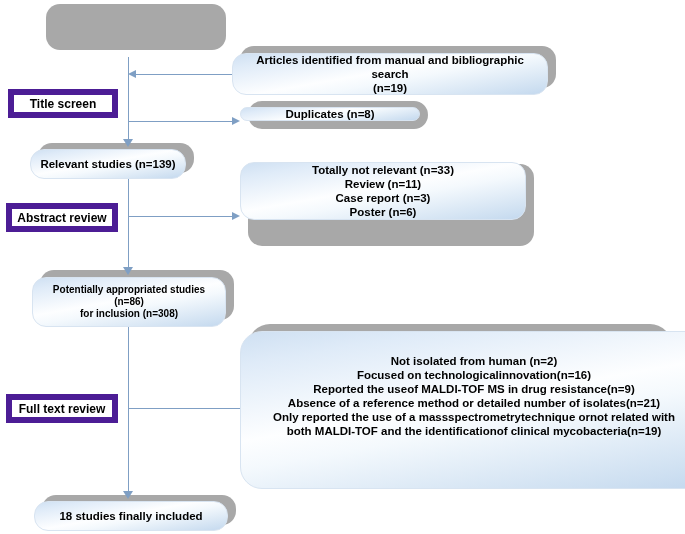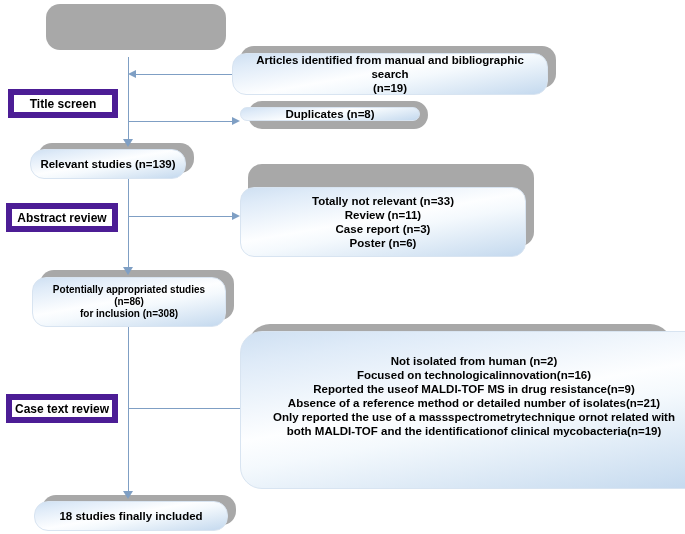--- a/index.html
+++ b/index.html
@@ -80,21 +80,21 @@
   <div class="gbox" style="left:240px;top:107px;width:180px;height:14px;font-size:11.5px;">
     <span class="txt">Duplicates (n=8)</span>
   </div>
 
   <div class="shadow" style="left:38px;top:143px;width:156px;height:30px;"></div>
   <div class="gbox" style="left:30px;top:149px;width:156px;height:30px;font-size:11.5px;">
     <span class="txt">Relevant studies (n=139)</span>
   </div>
 
   <div class="shadow" style="left:248px;top:164px;width:286px;height:82px;"></div>
-  <div class="gbox" style="left:240px;top:187px;width:286px;height:70px;font-size:11.5px;">
+  <div class="gbox" style="left:240px;top:162px;width:286px;height:58px;font-size:11.5px;">
     <span class="txt">Totally not relevant (n=33)
 Review (n=11)
 Case report  (n=3)
 Poster (n=6)</span>
   </div>
 
   <div class="shadow" style="left:40px;top:270px;width:194px;height:50px;"></div>
   <div class="gbox" style="left:32px;top:277px;width:194px;height:50px;font-size:10px;">
     <span class="txt">Potentially appropriated studies
 (n=86)
@@ -118,21 +118,21 @@
 
   <div class="lbox" style="left:8px;top:89px;width:110px;height:29px;font-size:12px;">
     <span>Title screen</span>
   </div>
 
   <div class="lbox" style="left:6px;top:203px;width:112px;height:29px;font-size:12px;">
     <span>Abstract review</span>
   </div>
 
   <div class="lbox" style="left:6px;top:394px;width:112px;height:29px;font-size:12px;">
-    <span>Case text review</span>
+    <span>Full text review</span>
   </div>
 
   <div class="vline" style="left:128px;top:57px;height:82px;"></div>
   <div class="arrow down" style="left:123px;top:139px;"></div>
 
   <div class="hline" style="left:136px;top:74px;width:96px;"></div>
   <div class="arrow left" style="left:128px;top:70px;"></div>
 
   <div class="hline" style="left:128px;top:121px;width:104px;"></div>
   <div class="arrow right" style="left:232px;top:117px;"></div>

